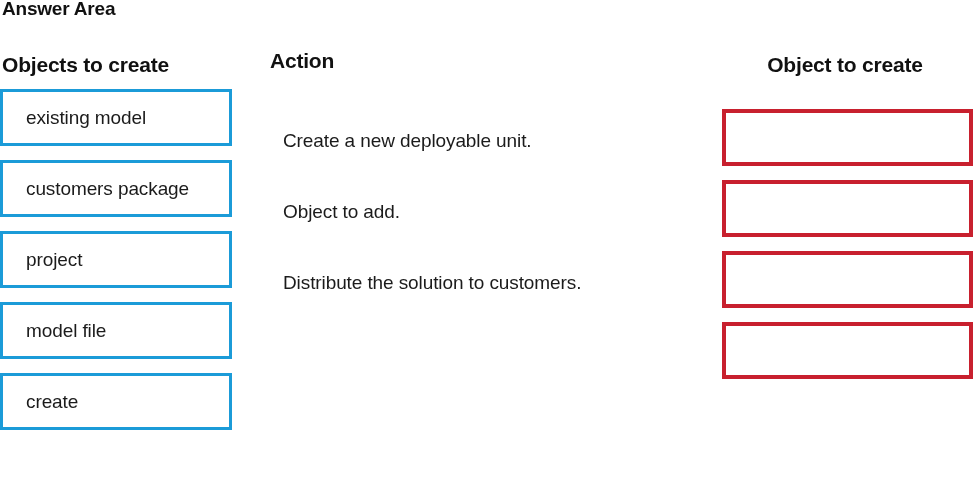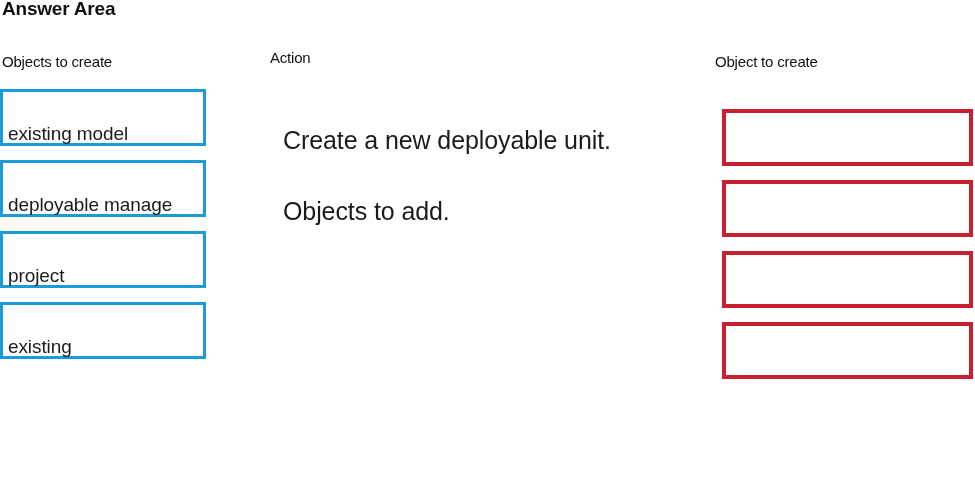--- a/index.html
+++ b/index.html
@@ -26,47 +26,47 @@
     font-size: 19px;
     font-weight: bold;
     letter-spacing: -0.2px;
     color: #111111;
     white-space: nowrap;
   }
 
   
   .col-header {
     position: absolute;
-    font-size: 15px;
-    font-weight: normal;
+    font-size: 21px;
+    font-weight: bold;
     color: #111111;
     white-space: nowrap;
     letter-spacing: -0.2px;
   }
   .col-header.left   { left: 2px;  top: 53px; }
   .col-header.middle { left: 270px; top: 49px; width: 440px; }
-  .col-header.right  { left: 715px; top: 53px; width: 260px; text-align: left; }
+  .col-header.right  { left: 715px; top: 53px; width: 260px; text-align: center; }
 
   
   #options-column {
     position: absolute;
     left: 0px;
     top: 89px;
     width: 254px;
   }
   .option-box {
     box-sizing: border-box;
-    width: 206px;
+    width: 232px;
     height: 57px;
     margin-bottom: 14px;
     border: 3px solid #1b9bd8;
     background: #ffffff;
     display: flex;
-    align-items: flex-end;
-    padding-left: 5px;
+    align-items: center;
+    padding-left: 23px;
   }
   .option-label {
     font-size: 19px;
     font-weight: normal;
     color: #1b1b1b;
     letter-spacing: -0.1px;
     line-height: 1;
     white-space: nowrap;
   }
 
@@ -76,21 +76,21 @@
     left: 283px;
     top: 105px;
     width: 430px;
   }
   .action-row {
     height: 71px;
     display: flex;
     align-items: center;
   }
   .action-text {
-    font-size: 25px;
+    font-size: 19px;
     color: #1b1b1b;
     letter-spacing: -0.1px;
     white-space: nowrap;
   }
 
   
   #answers-column {
     position: absolute;
     left: 722px;
     top: 109px;
@@ -114,36 +114,42 @@
 
 <div class="col-header middle">Action</div>
 
 <div class="col-header right">Object to create</div>
 
 <div id="options-column">
   <div class="option-box">
     <span class="option-label">existing model</span>
   </div>
   <div class="option-box">
-    <span class="option-label">deployable manage</span>
+    <span class="option-label">customers package</span>
   </div>
   <div class="option-box">
     <span class="option-label">project</span>
   </div>
   <div class="option-box">
-    <span class="option-label">existing</span>
+    <span class="option-label">model file</span>
+  </div>
+  <div class="option-box">
+    <span class="option-label">create</span>
   </div>
 </div>
 
 <div id="actions-column">
   <div class="action-row">
     <span class="action-text">Create a new deployable unit.</span>
   </div>
   <div class="action-row">
-    <span class="action-text">Objects to add.</span>
+    <span class="action-text">Object to add.</span>
+  </div>
+  <div class="action-row">
+    <span class="action-text">Distribute the solution to customers.</span>
   </div>
 </div>
 
 <div id="answers-column">
   <div class="answer-box"></div>
   <div class="answer-box"></div>
   <div class="answer-box"></div>
   <div class="answer-box"></div>
 </div>
 

